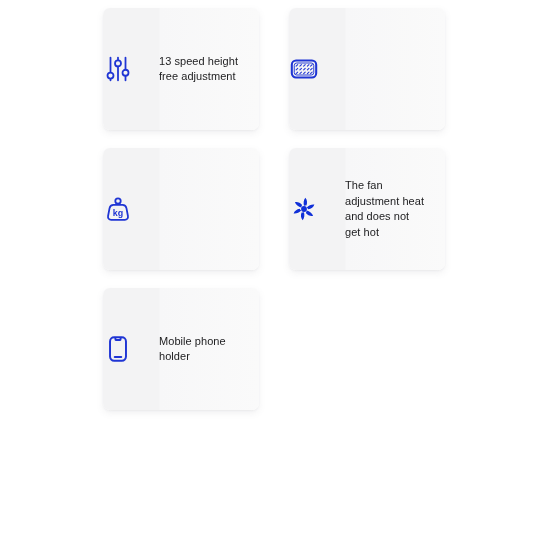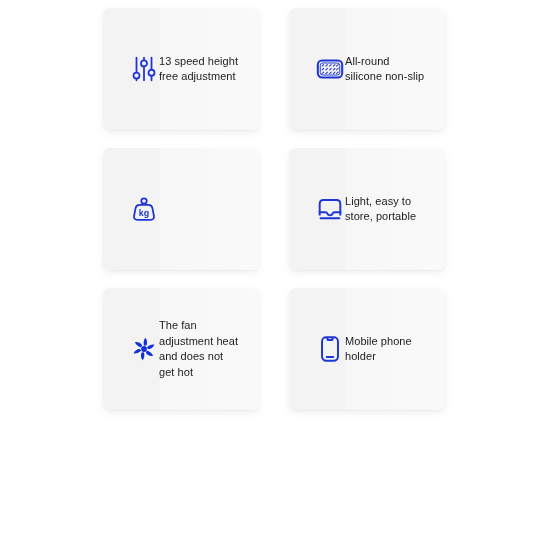--- a/index.html
+++ b/index.html
@@ -40,21 +40,21 @@
     display: flex;
     align-items: center;
   }
 
   .card-icon {
     flex: 0 0 56px;
     width: 56px;
     height: 122px;
     display: flex;
     align-items: center;
-    justify-content: flex-end;
+    justify-content: flex-start;
   }
   .card-icon svg {
     display: block;
     width: 30px;
     height: 30px;
   }
 
   .card-text {
     flex: 1 1 auto;
     padding-right: 6px;
@@ -105,46 +105,33 @@
           <line x1="19.6" y1="17" x2="21.3" y2="15.3"></line>
           <line x1="23.0" y1="17" x2="24.7" y2="15.3"></line>
           <line x1="7.6" y1="21" x2="9.3" y2="19.3"></line>
           <line x1="11.6" y1="21" x2="13.3" y2="19.3"></line>
           <line x1="15.6" y1="21" x2="17.3" y2="19.3"></line>
           <line x1="19.6" y1="21" x2="21.3" y2="19.3"></line>
           <line x1="23.0" y1="21" x2="24.7" y2="19.3"></line>
         </g>
       </svg>
     </div>
-    <div class="card-text">All-round
-silicone non-slip</div>
   </div>
 
 
   <div class="feature-card">
     <div class="card-icon">
       <svg viewBox="0 0 32 32" fill="none" stroke="#1f35d4" stroke-width="1.9">
         <circle cx="16" cy="7.5" r="2.9"></circle>
         <path d="M11.2 11.5 L20.8 11.5 C23.4 11.5 24.6 13 25 15 L26.6 23.5 C27 26 25.6 27.5 23.3 27.5 L8.7 27.5 C6.4 27.5 5 26 5.4 23.5 L7 15 C7.4 13 8.6 11.5 11.2 11.5 Z" stroke-linejoin="round"></path>
         <text x="16" y="23" font-family="'Liberation Sans', sans-serif" font-size="9.5" font-weight="bold" fill="#1f35d4" stroke="none" text-anchor="middle">kg</text>
       </svg>
     </div>
   </div>
 
-  <div class="feature-card">
-    <div class="card-icon">
-      <svg viewBox="0 0 32 32" fill="none" stroke="#1f35d4" stroke-width="2.1" stroke-linejoin="round">
-        <path d="M5 23 L5 10.5 C5 8 6.6 6.5 9 6.5 L23 6.5 C25.4 6.5 27 8 27 10.5 L27 23"></path>
-        <path d="M4 19.5 L11.5 19.5 C12.4 19.5 12.7 20 13.1 20.8 C13.7 22.1 14.6 22.8 16 22.8 C17.4 22.8 18.3 22.1 18.9 20.8 C19.3 20 19.6 19.5 20.5 19.5 L28 19.5"></path>
-        <line x1="6" y1="25.8" x2="26" y2="25.8" stroke-linecap="round"></line>
-      </svg>
-    </div>
-    <div class="card-text">Light, easy to
-store, portable</div>
-  </div>
 
   <div class="feature-card">
     <div class="card-icon">
       <svg viewBox="0 0 32 32" fill="#1030d8" stroke="none">
         <circle cx="16" cy="16" r="3.1"></circle>
         <g>
           <path d="M16 12.6 C15.2 9.6 15.6 6.2 17.4 4 C19.3 5.9 19.8 9.4 18.6 12.2 C17.9 12.2 17.1 12.2 16 12.6 Z" transform="rotate(0 16 16)"></path>
           <path d="M16 12.6 C15.2 9.6 15.6 6.2 17.4 4 C19.3 5.9 19.8 9.4 18.6 12.2 C17.9 12.2 17.1 12.2 16 12.6 Z" transform="rotate(60 16 16)"></path>
           <path d="M16 12.6 C15.2 9.6 15.6 6.2 17.4 4 C19.3 5.9 19.8 9.4 18.6 12.2 C17.9 12.2 17.1 12.2 16 12.6 Z" transform="rotate(120 16 16)"></path>
           <path d="M16 12.6 C15.2 9.6 15.6 6.2 17.4 4 C19.3 5.9 19.8 9.4 18.6 12.2 C17.9 12.2 17.1 12.2 16 12.6 Z" transform="rotate(180 16 16)"></path>

